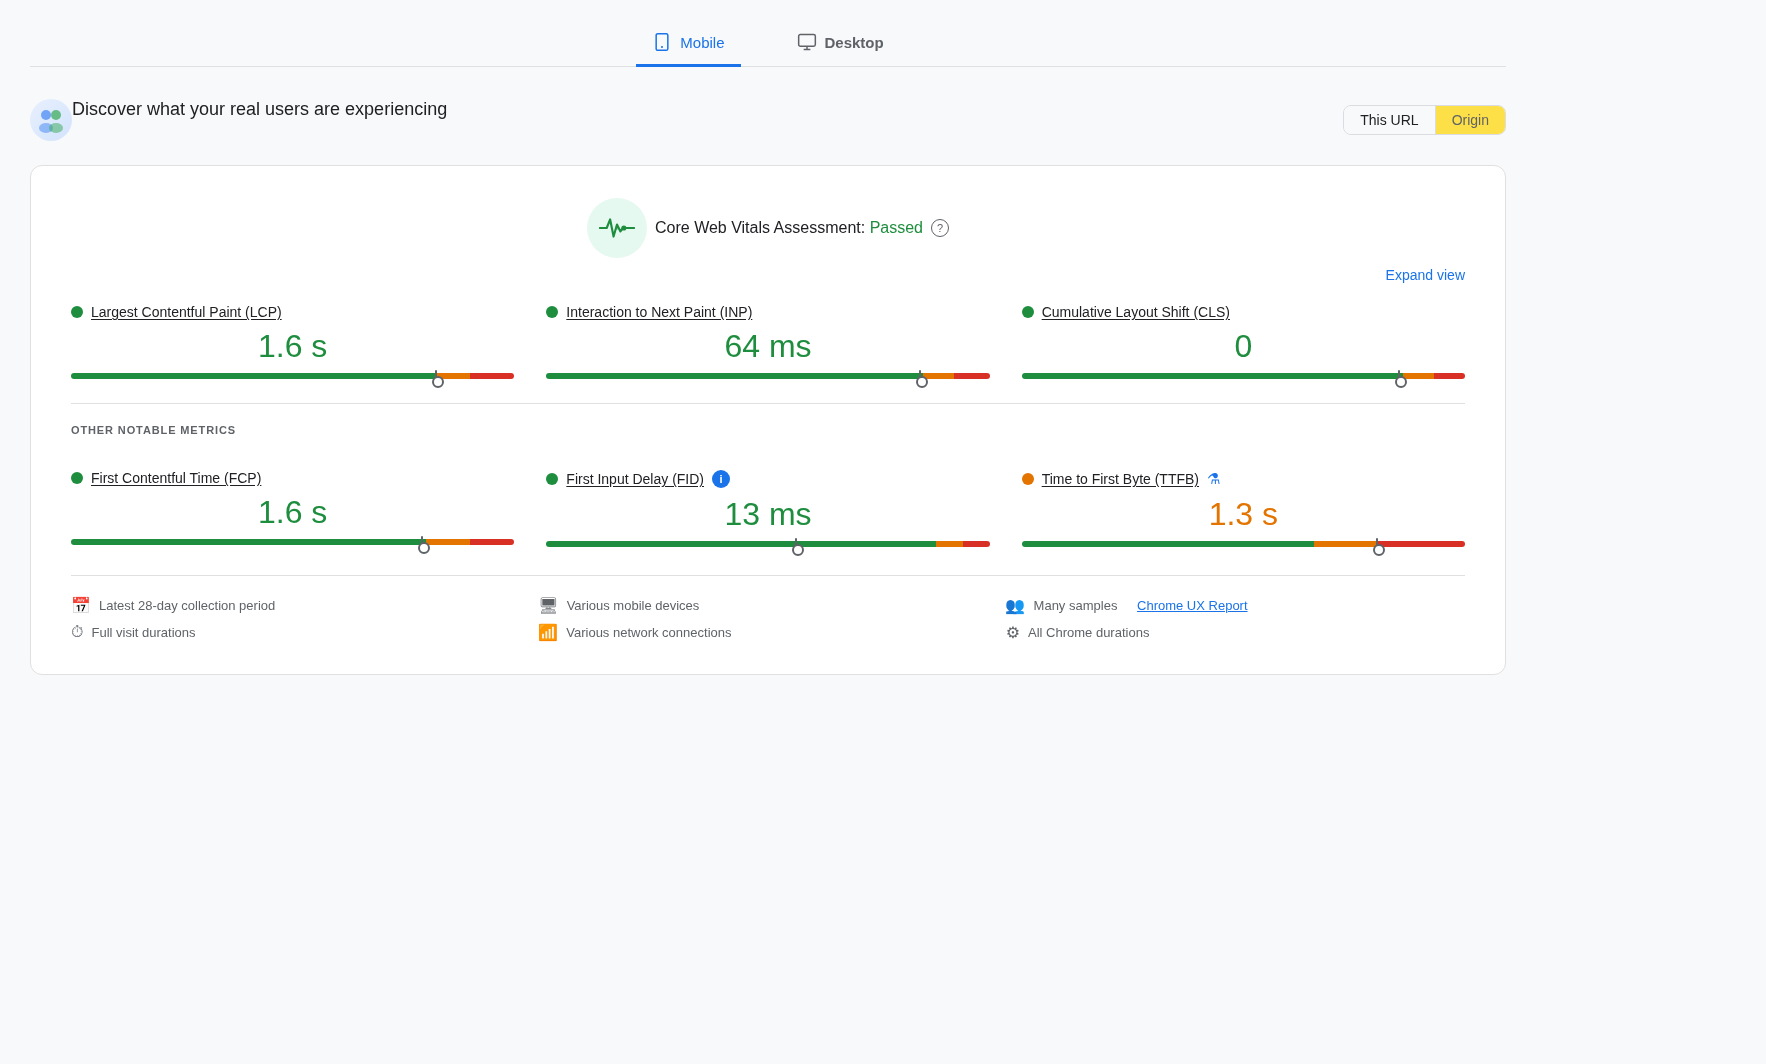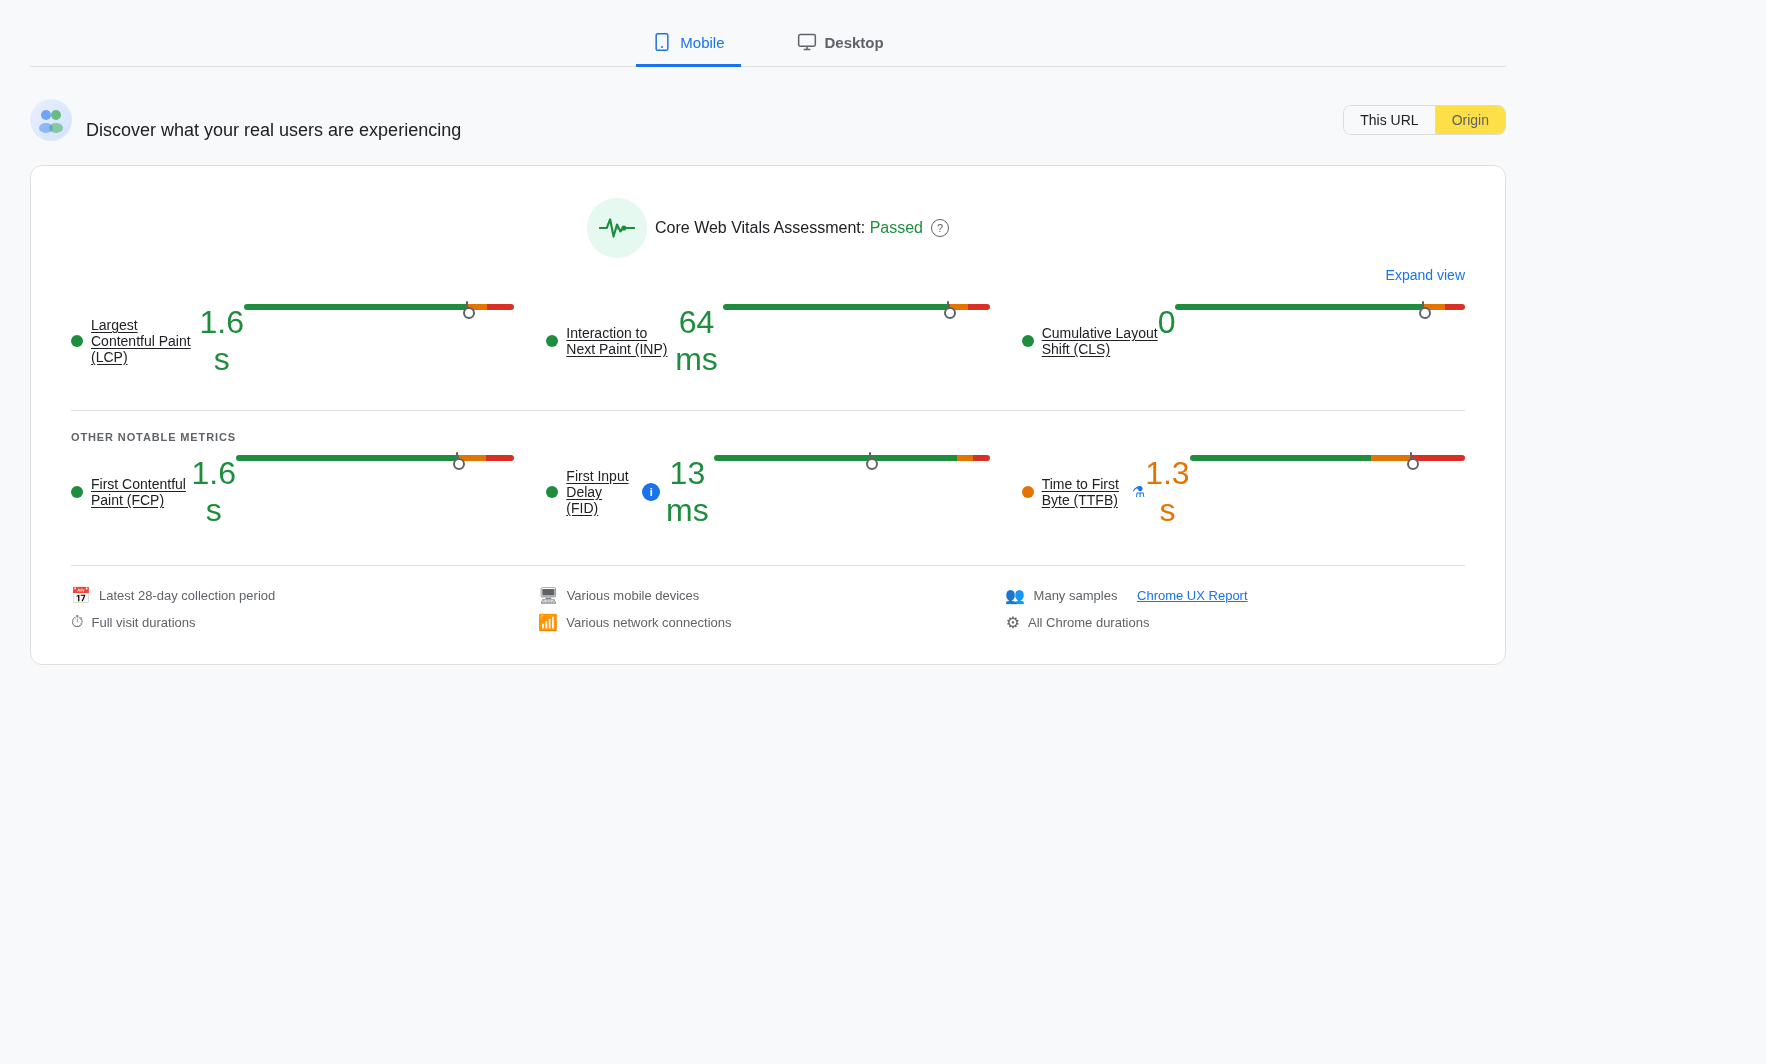--- a/index.html
+++ b/index.html
@@ -52,22 +52,21 @@
     
     .header-section {
       display: flex;
       align-items: center;
       justify-content: space-between;
       margin-bottom: 16px;
       padding: 8px 0;
     }
     .header-left {
       display: flex;
-      align-items: flex-end;
-      gap: 14px;
+      align-items: flex-start;
     }
     .header-avatar {
       width: 42px;
       height: 42px;
       border-radius: 50%;
       background: linear-gradient(135deg, #e8f0fe 0%, #d2e3fc 100%);
       display: flex;
       align-items: center;
       justify-content: center;
       font-size: 20px;
@@ -141,22 +140,21 @@
     
     .metrics-grid {
       display: grid;
       grid-template-columns: 1fr 1fr 1fr;
       gap: 32px;
       margin-bottom: 24px;
     }
 
     .metric-item {
       display: flex;
-      flex-direction: row;
-      justify-content: center;
+      flex-direction: column;
     }
 
     .metric-label {
       display: flex;
       align-items: center;
       gap: 8px;
       margin-bottom: 8px;
       font-size: 14px;
     }
     .metric-label a {
@@ -227,21 +225,21 @@
       border: none;
       border-top: 1px solid #e0e0e0;
       margin: 24px 0 20px;
     }
     .section-label {
       font-size: 11px;
       font-weight: 600;
       color: #5f6368;
       letter-spacing: 0.08em;
       text-transform: uppercase;
-      margin-bottom: 12px;
+      margin-bottom: 34px;
     }
 
     
     .footer-info {
       display: grid;
       grid-template-columns: 1fr 1fr 1fr;
       gap: 8px;
       margin-top: 28px;
       padding-top: 20px;
       border-top: 1px solid #e0e0e0;
@@ -418,21 +416,21 @@
     </div>
 
     <hr class="section-divider">
     <div class="section-label">OTHER NOTABLE METRICS</div>
 
     <div class="metrics-grid">
 
       <div class="metric-item">
         <div class="metric-label">
           <div class="dot dot-green"></div>
-          <a>First Contentful Paint (FCP)</a>
+          <a>First Contentful Time (FCP)</a>
         </div>
         <div class="metric-value">1.6 s</div>
         <div class="progress-bar-container">
           <div class="progress-bar-track">
             <div class="bar-green" style="width:80%"></div>
             <div class="bar-orange" style="width:10%"></div>
             <div class="bar-red" style="width:10%"></div>
           </div>
           <div class="progress-marker" style="left:79%"></div>
         </div>

